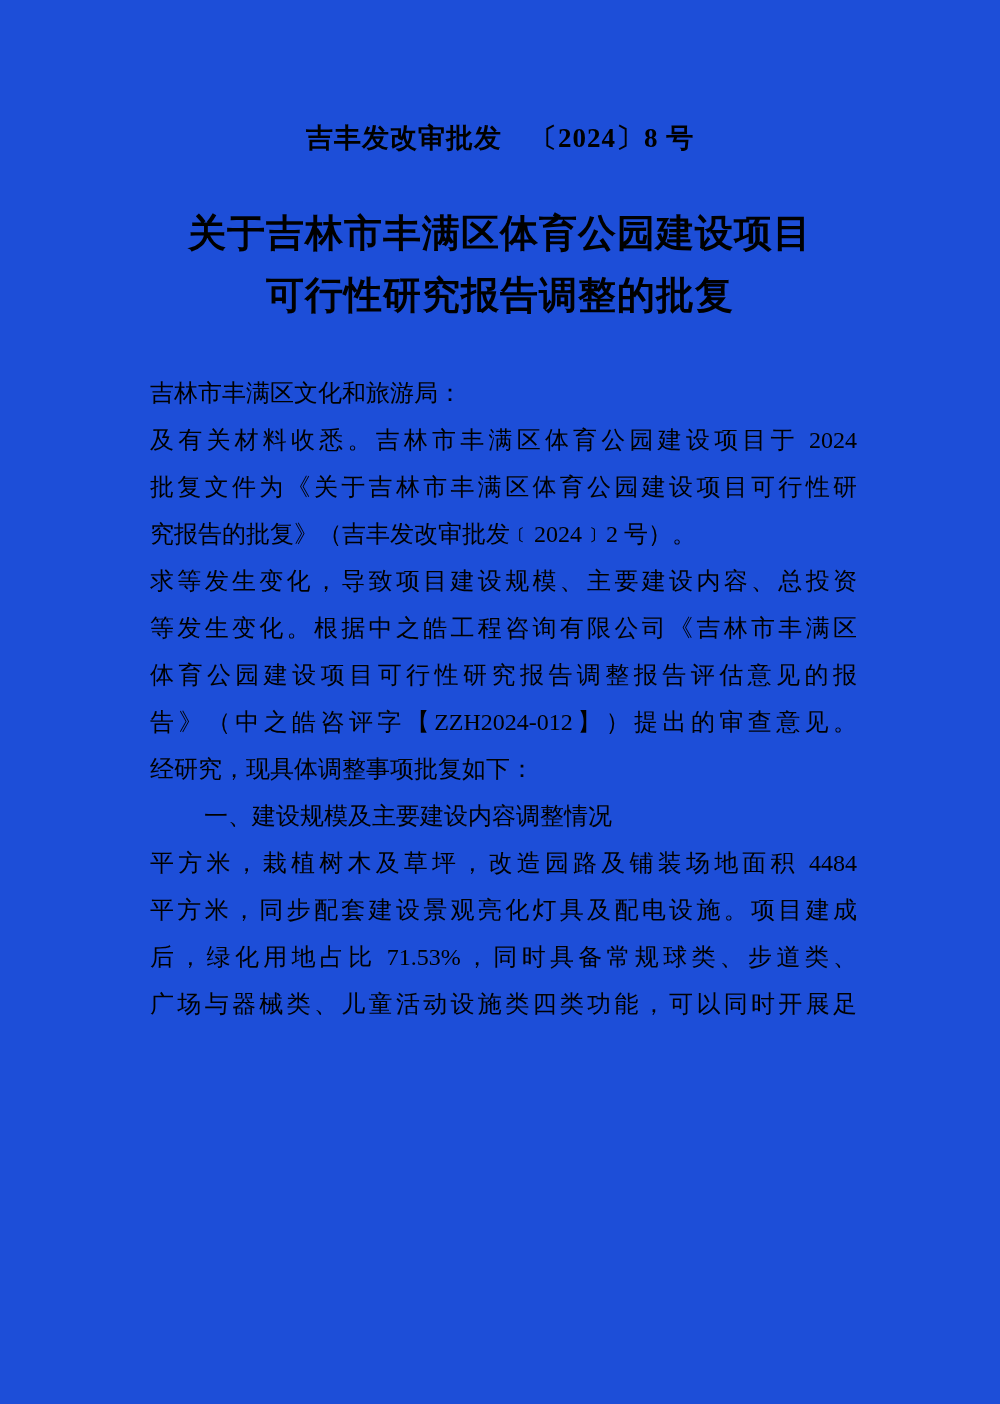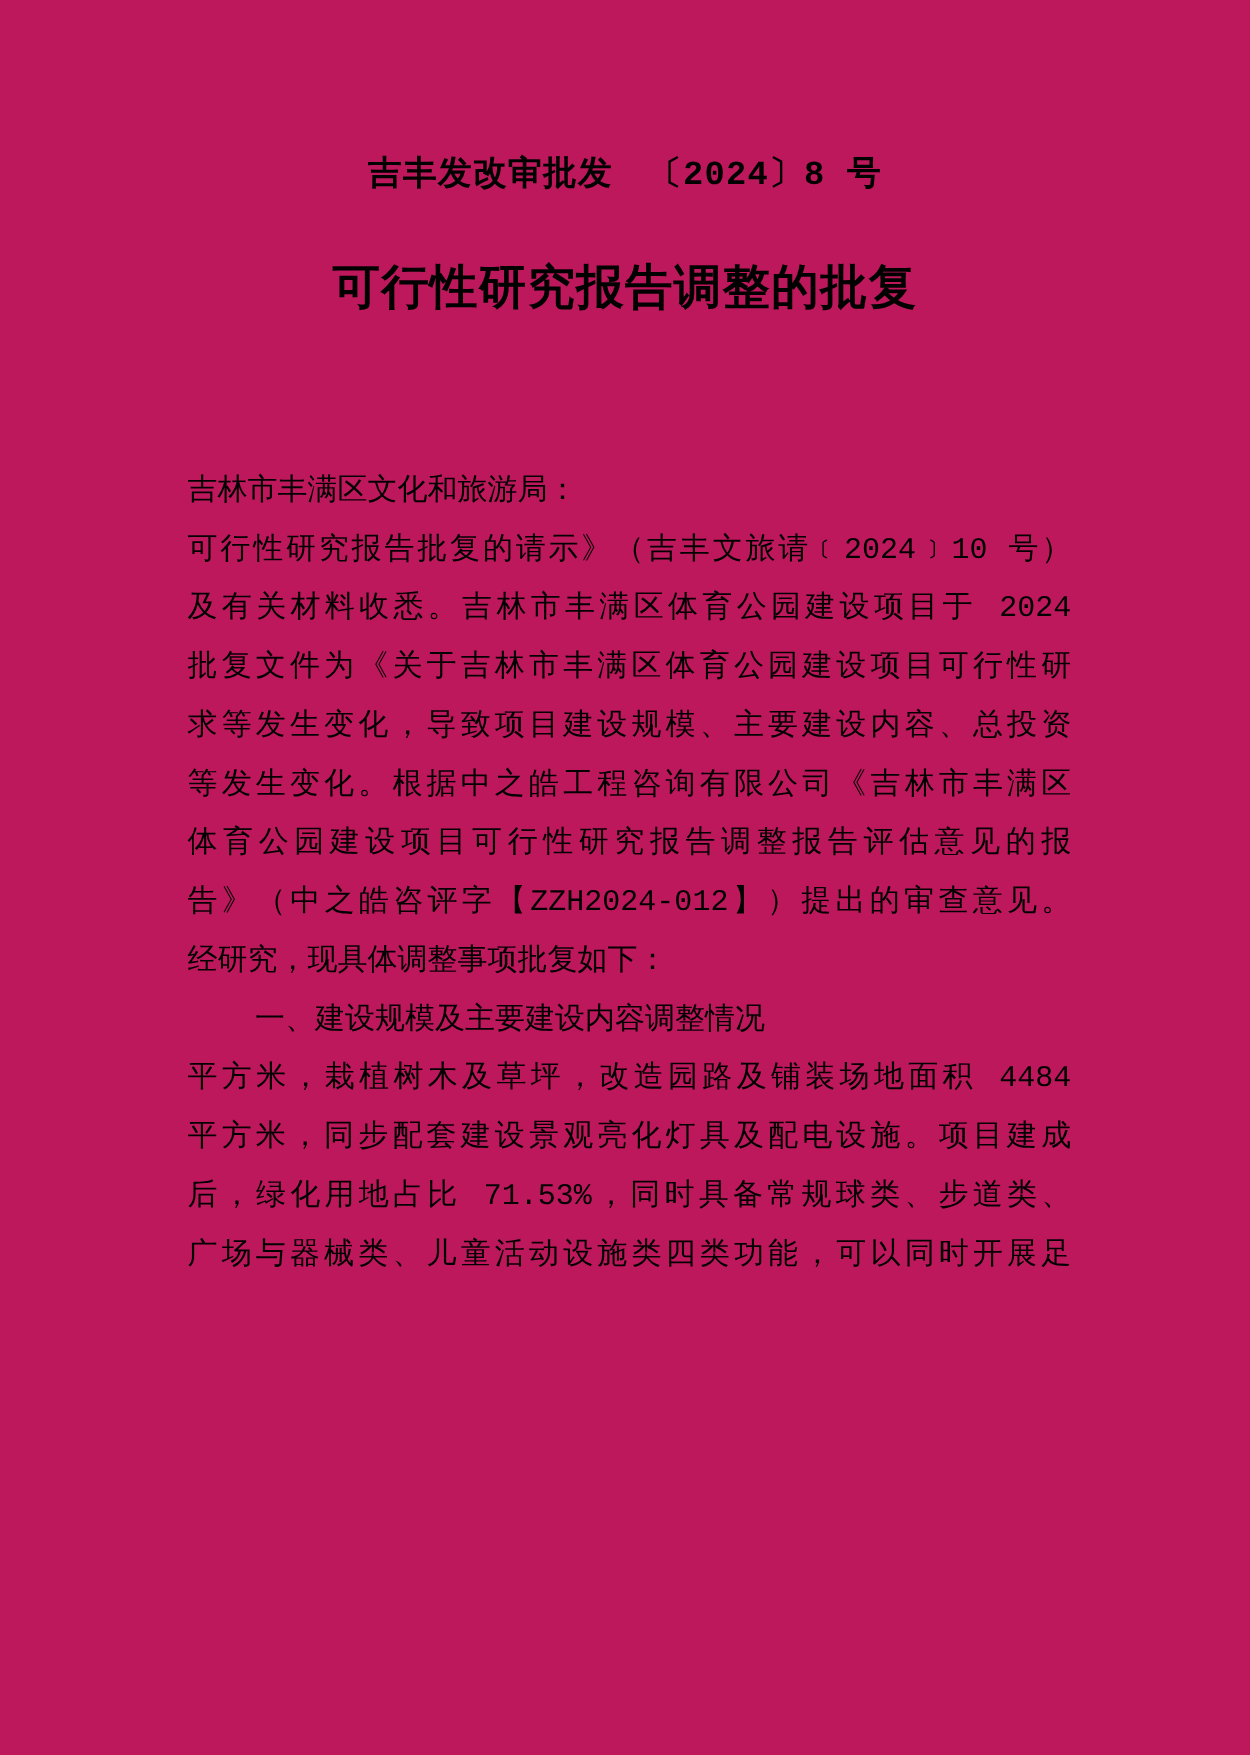--- a/index.html
+++ b/index.html
@@ -4,23 +4,23 @@
 <style>
   html, body {
     margin: 0;
     padding: 0;
     background: #ffffff;
   }
   .page {
     position: relative;
     width: 1000px;
     height: 1404px;
-    background: #be185d;
+    background: #1d4ed8;
     overflow: hidden;
-    font-family: Liberation Mono, monospace;
+    font-family: Liberation Serif, serif;
     color: #000000;
   }
   .doc-number {
     position: absolute;
     top: 120px;
     left: 0;
     width: 100%;
     text-align: center;
     font-size: 27px;
     font-weight: bold;
@@ -61,28 +61,29 @@
   }
 </style>
 </head>
 <body>
 
 <div class="page">
 
   <div class="doc-number">吉丰发改审批发　〔2024〕8 号</div>
 
   <div class="doc-title">
+    <div>关于吉林市丰满区体育公园建设项目</div>
     <div>可行性研究报告调整的批复</div>
   </div>
 
   <div class="doc-body">
     <div class="ln">吉林市丰满区文化和旅游局：</div>
-    <div class="ln j">可行性研究报告批复的请示》（吉丰文旅请﹝2024﹞10 号）</div>
     <div class="ln j">及有关材料收悉。吉林市丰满区体育公园建设项目于 2024</div>
     <div class="ln j">批复文件为《关于吉林市丰满区体育公园建设项目可行性研</div>
+    <div class="ln">究报告的批复》（吉丰发改审批发﹝2024﹞2 号）。</div>
     <div class="ln j">求等发生变化，导致项目建设规模、主要建设内容、总投资</div>
     <div class="ln j">等发生变化。根据中之皓工程咨询有限公司《吉林市丰满区</div>
     <div class="ln j">体育公园建设项目可行性研究报告调整报告评估意见的报</div>
     <div class="ln j">告》（中之皓咨评字【ZZH2024-012】）提出的审查意见。</div>
     <div class="ln">经研究，现具体调整事项批复如下：</div>
     <div class="ln ind">一、建设规模及主要建设内容调整情况</div>
     <div class="ln j">平方米，栽植树木及草坪，改造园路及铺装场地面积 4484</div>
     <div class="ln j">平方米，同步配套建设景观亮化灯具及配电设施。项目建成</div>
     <div class="ln j">后，绿化用地占比 71.53%，同时具备常规球类、步道类、</div>
     <div class="ln j">广场与器械类、儿童活动设施类四类功能，可以同时开展足</div>

